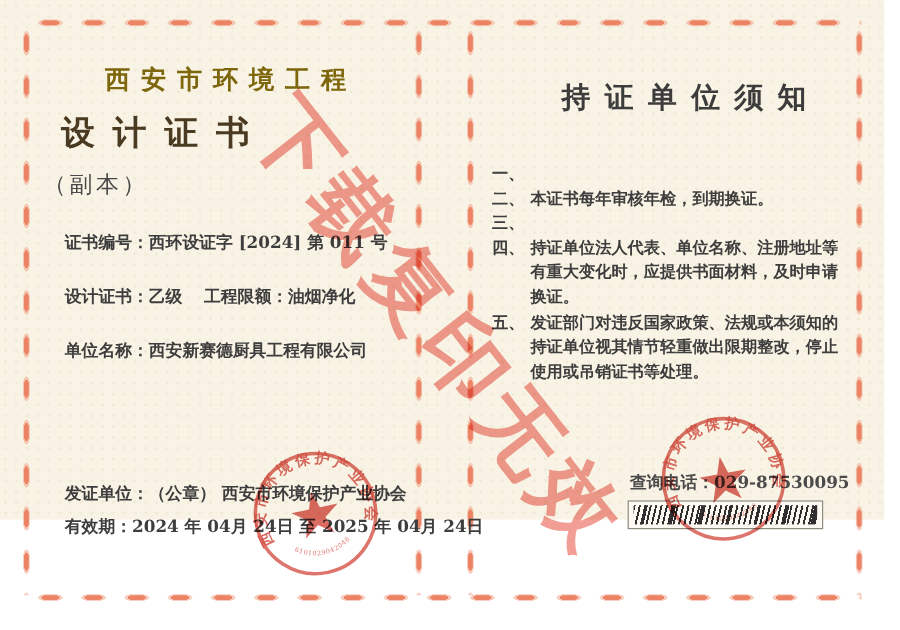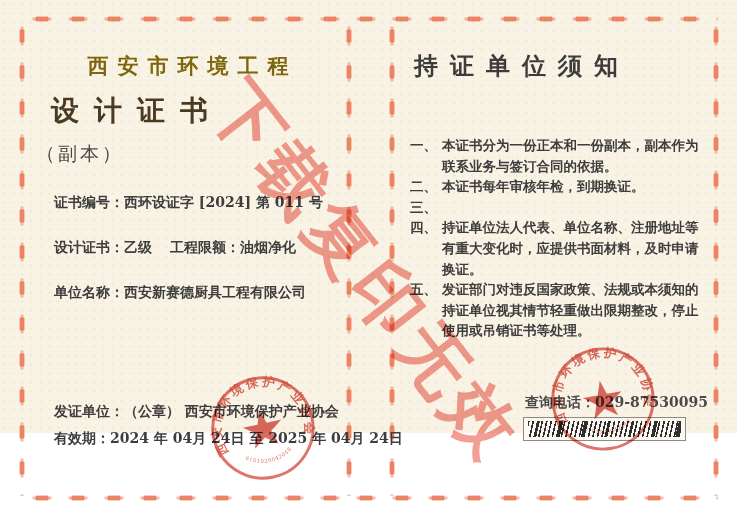--- a/index.html
+++ b/index.html
@@ -52,22 +52,22 @@
   .field{
     position:absolute; left:18px; font-size:14px; color:#3d3d3d;
     font-weight:700; white-space:nowrap;
   }
   .field .fvalue{font-weight:700; color:#3d3d3d;}
   .gap{display:inline-block; width:18px;}
   .cat-wrap{display:flex; white-space:normal;}
   .cat-lines{line-height:22px;}
 
   .notice-title{
-    position:absolute; top:50px; left:0; width:100%; margin:0;
-    font-size:24px; font-weight:700; letter-spacing:12px;
+    position:absolute; top:50px; left:0; width:100%; margin:15px;
+    text-align:center; font-size:24px; font-weight:700; letter-spacing:12px;
     color:#3c3c3c; text-indent:12px;
   }
   .notes{position:absolute; top:135px; left:8px; width:296px;}
   .note{display:flex; font-size:13.5px; line-height:20.6px; color:#3d3d3d; font-weight:600;}
   .note .num{flex:0 0 32px;}
   .note .txt{flex:1;}
 
   .phone-row{
     position:absolute; left:123px; top:394px; font-size:14px; color:#4a4a4a;
     font-weight:600; white-space:nowrap;
@@ -134,21 +134,20 @@
         <span class="flabel">有效期：</span><span class="fvalue">2024 年 04月 24日 至 2025 年 04月 24日</span>
       </div>
     </div>
 
     <div class="panel panel-right">
       <h2 class="notice-title">持证单位须知</h2>
 
       <div class="notes">
         <div class="note">
           <span class="num">一、</span>
-          <span class="txt">本证书分为一份正本和一份副本，副本作为联系业务与签订合同的依据。</span>
         </div>
         <div class="note">
           <span class="num">二、</span>
           <span class="txt">本证书每年审核年检，到期换证。</span>
         </div>
         <div class="note">
           <span class="num">三、</span>
         </div>
         <div class="note">
           <span class="num">四、</span>

